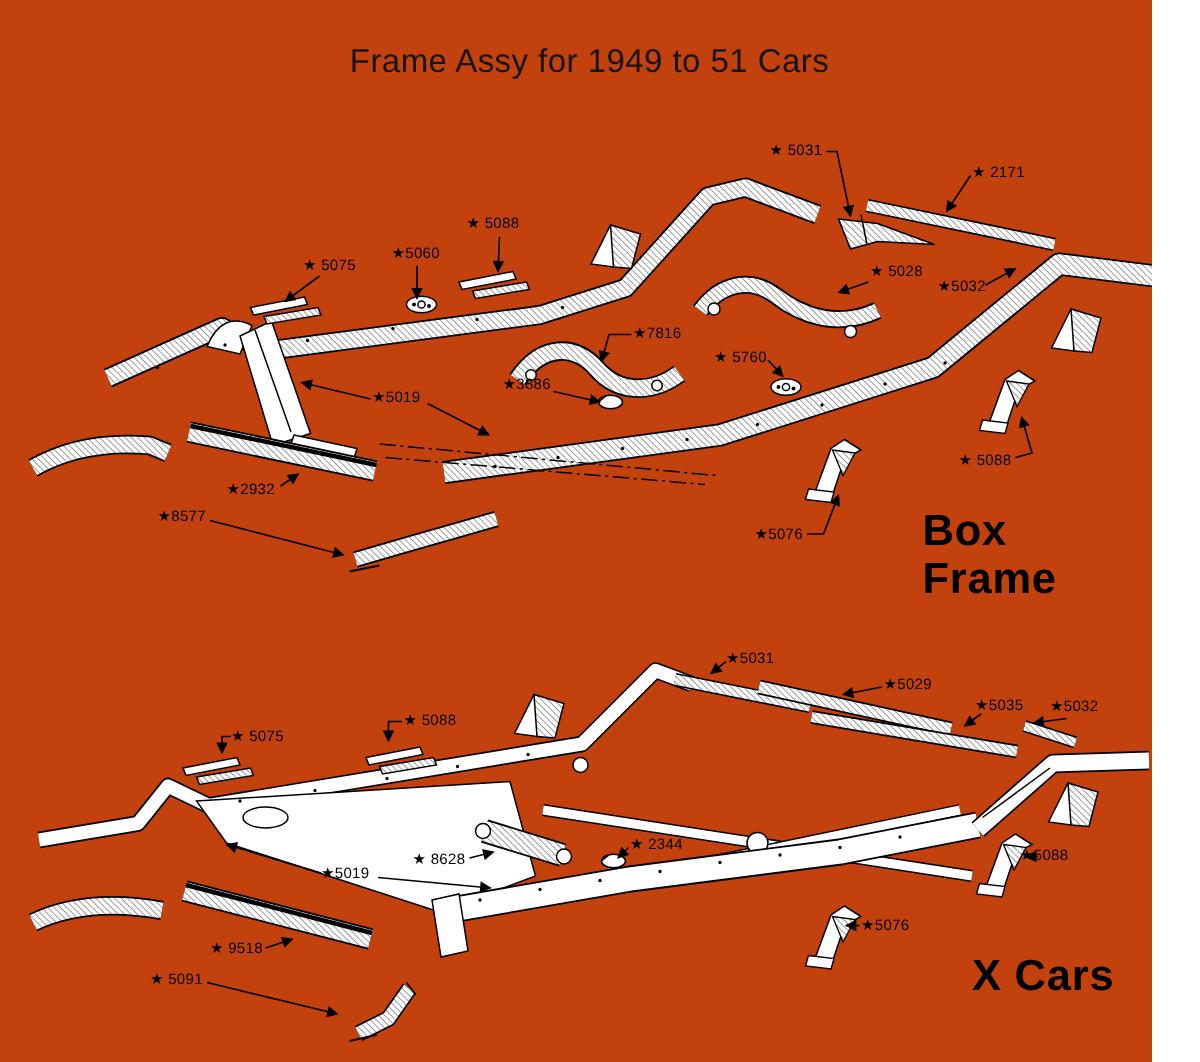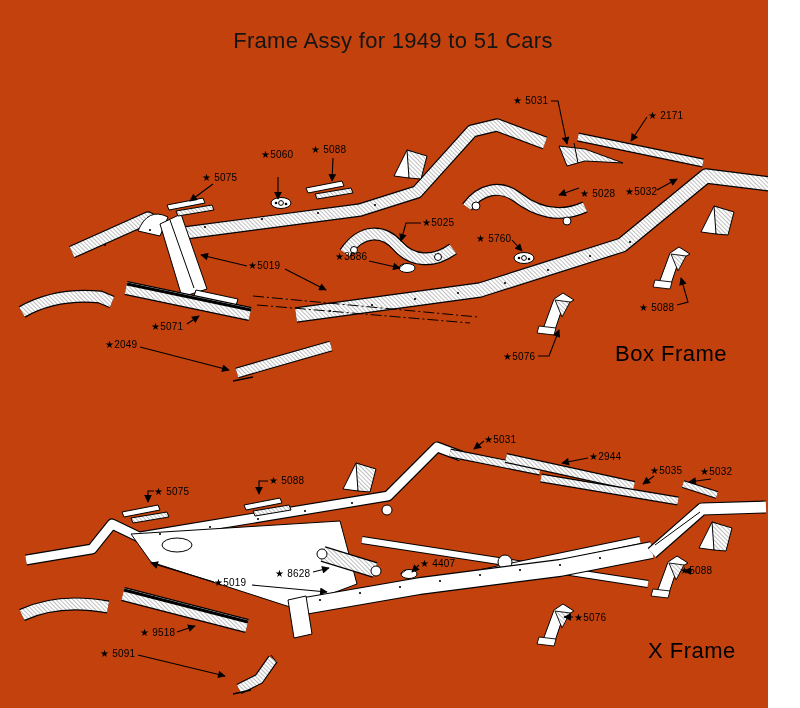--- a/index.html
+++ b/index.html
@@ -3,21 +3,21 @@
 <meta charset="utf-8">
 <style>
   html,body{margin:0;padding:0;background:#fff;}
   .stage{position:relative;width:768px;height:708px;background:#c2410c;overflow:hidden;
          font-family:"Liberation Sans",sans-serif;color:#000;}
   .title{position:absolute;top:28px;left:0;width:786px;text-align:center;
          font-size:22px;font-weight:400;letter-spacing:.3px;color:#151515;}
   svg.art{position:absolute;left:0;top:0;}
   .plabel{position:absolute;font-size:10px;font-weight:normal;white-space:nowrap;
           letter-spacing:.2px;line-height:14px;}
-  .caption{position:absolute;font-size:22px;font-weight:normal;letter-spacing:.5px;line-height:32px;}
+  .caption{position:absolute;font-size:29px;font-weight:bold;letter-spacing:.5px;line-height:32px;}
 </style>
 </head>
 <body>
 
 <div class="stage">
 
   <div class="title">Frame Assy for 1949 to 51 Cars</div>
 
   <svg class="art" width="800" height="708" viewBox="0 0 800 708">
     <defs>
@@ -267,42 +267,42 @@
       <polyline points="177,632 195,626"></polyline>
       <polyline points="138,655 225,676"></polyline>
       <polyline points="692,571 684,571"></polyline>
       <polyline points="573,617 564,617"></polyline>
     </g>
   </svg>
 
   <div class="plabel" style="left:513px;top:94px">★ 5031</div>
   <div class="plabel" style="left:648px;top:109px">★ 2171</div>
   <div class="plabel" style="left:311px;top:143px">★ 5088</div>
-  <div class="plabel" style="left:261px;top:148px">★5060</div>
+  <div class="plabel" style="left:261px;top:163px">★5060</div>
   <div class="plabel" style="left:202px;top:171px">★ 5075</div>
-  <div class="plabel" style="left:580px;top:187px">★ 5028</div>
+  <div class="plabel" style="left:580px;top:175px">★ 5028</div>
   <div class="plabel" style="left:625px;top:185px">★5032</div>
-  <div class="plabel" style="left:422px;top:216px">★5025</div>
+  <div class="plabel" style="left:422px;top:216px">★7816</div>
   <div class="plabel" style="left:476px;top:232px">★ 5760</div>
   <div class="plabel" style="left:248px;top:259px">★5019</div>
   <div class="plabel" style="left:335px;top:250px">★3886</div>
-  <div class="plabel" style="left:151px;top:320px">★5071</div>
-  <div class="plabel" style="left:105px;top:338px">★2049</div>
+  <div class="plabel" style="left:151px;top:320px">★2932</div>
+  <div class="plabel" style="left:105px;top:338px">★8577</div>
   <div class="plabel" style="left:639px;top:301px">★ 5088</div>
   <div class="plabel" style="left:503px;top:350px">★5076</div>
   <div class="caption" style="left:615px;top:338px">Box Frame</div>
 
   <div class="plabel" style="left:484px;top:433px">★5031</div>
-  <div class="plabel" style="left:589px;top:450px">★2944</div>
+  <div class="plabel" style="left:589px;top:450px">★5029</div>
   <div class="plabel" style="left:650px;top:464px">★5035</div>
   <div class="plabel" style="left:700px;top:465px">★5032</div>
   <div class="plabel" style="left:154px;top:485px">★ 5075</div>
   <div class="plabel" style="left:269px;top:474px">★ 5088</div>
   <div class="plabel" style="left:275px;top:567px">★ 8628</div>
   <div class="plabel" style="left:214px;top:576px">★5019</div>
-  <div class="plabel" style="left:420px;top:557px">★ 4407</div>
+  <div class="plabel" style="left:420px;top:557px">★ 2344</div>
   <div class="plabel" style="left:140px;top:626px">★ 9518</div>
   <div class="plabel" style="left:100px;top:647px">★ 5091</div>
   <div class="plabel" style="left:680px;top:564px">★5088</div>
   <div class="plabel" style="left:574px;top:611px">★5076</div>
-  <div class="caption" style="left:648px;top:635px">X Frame</div>
+  <div class="caption" style="left:648px;top:635px">X Cars</div>
 
 </div>
 
 </body></html>

